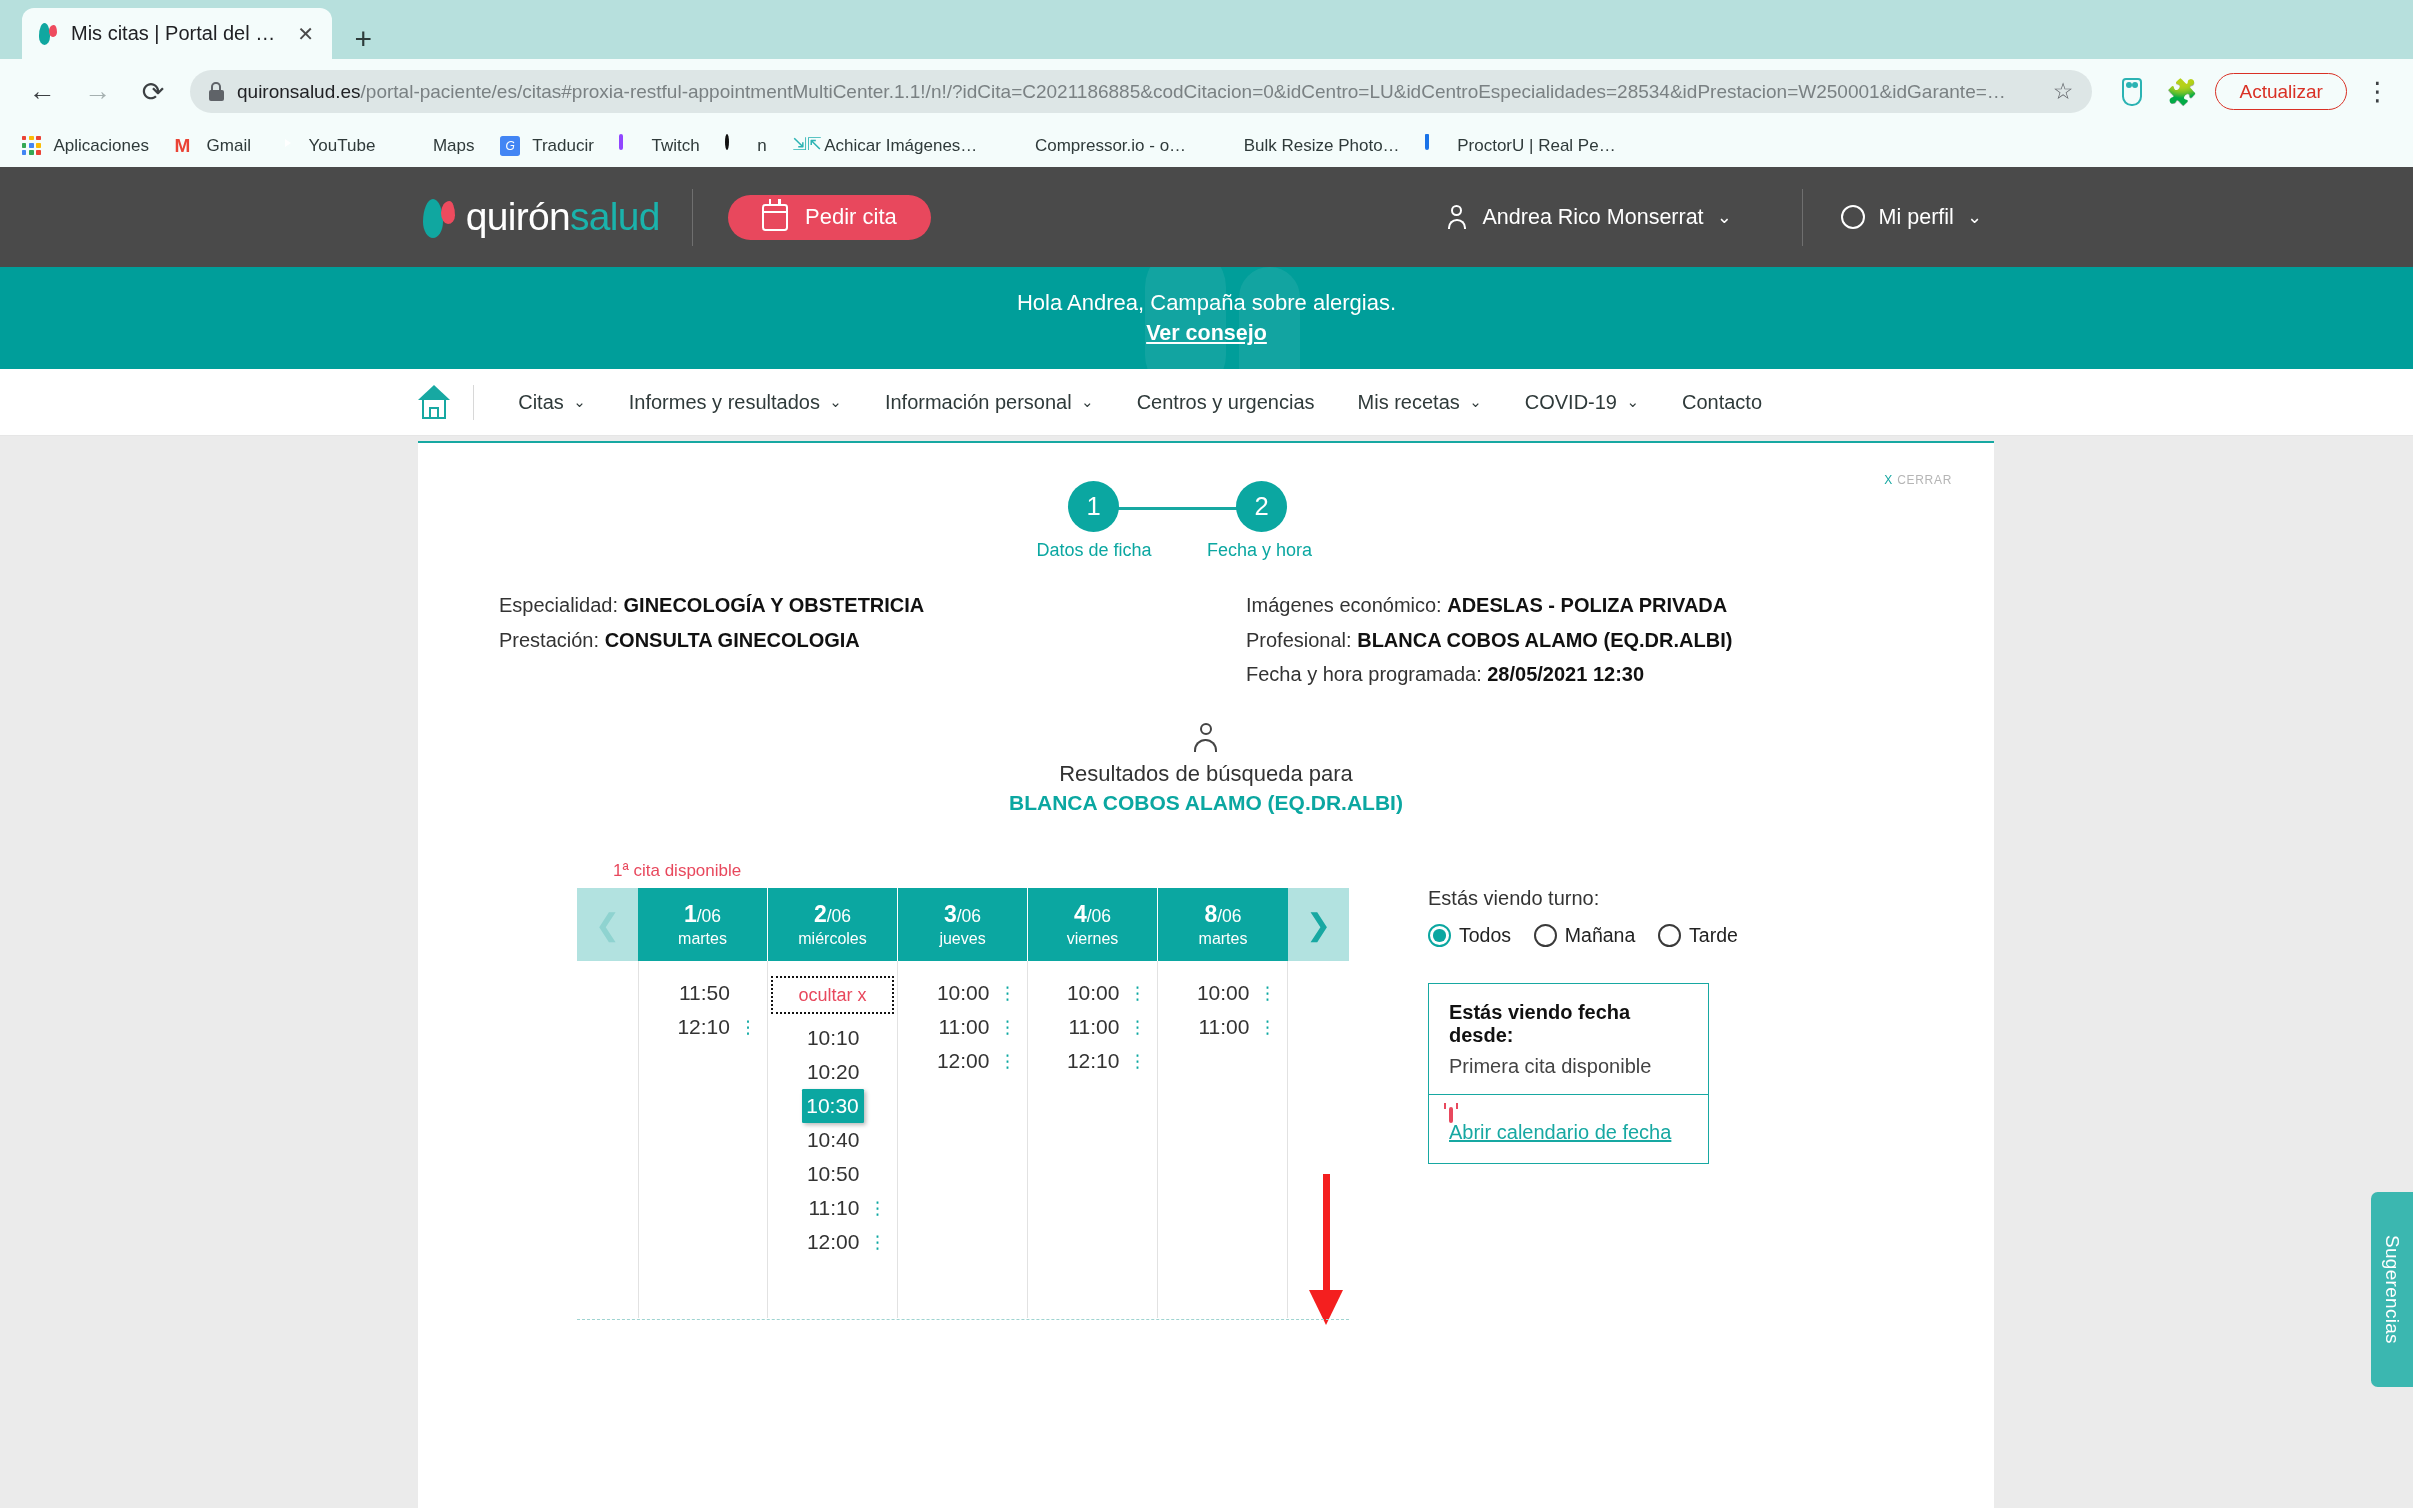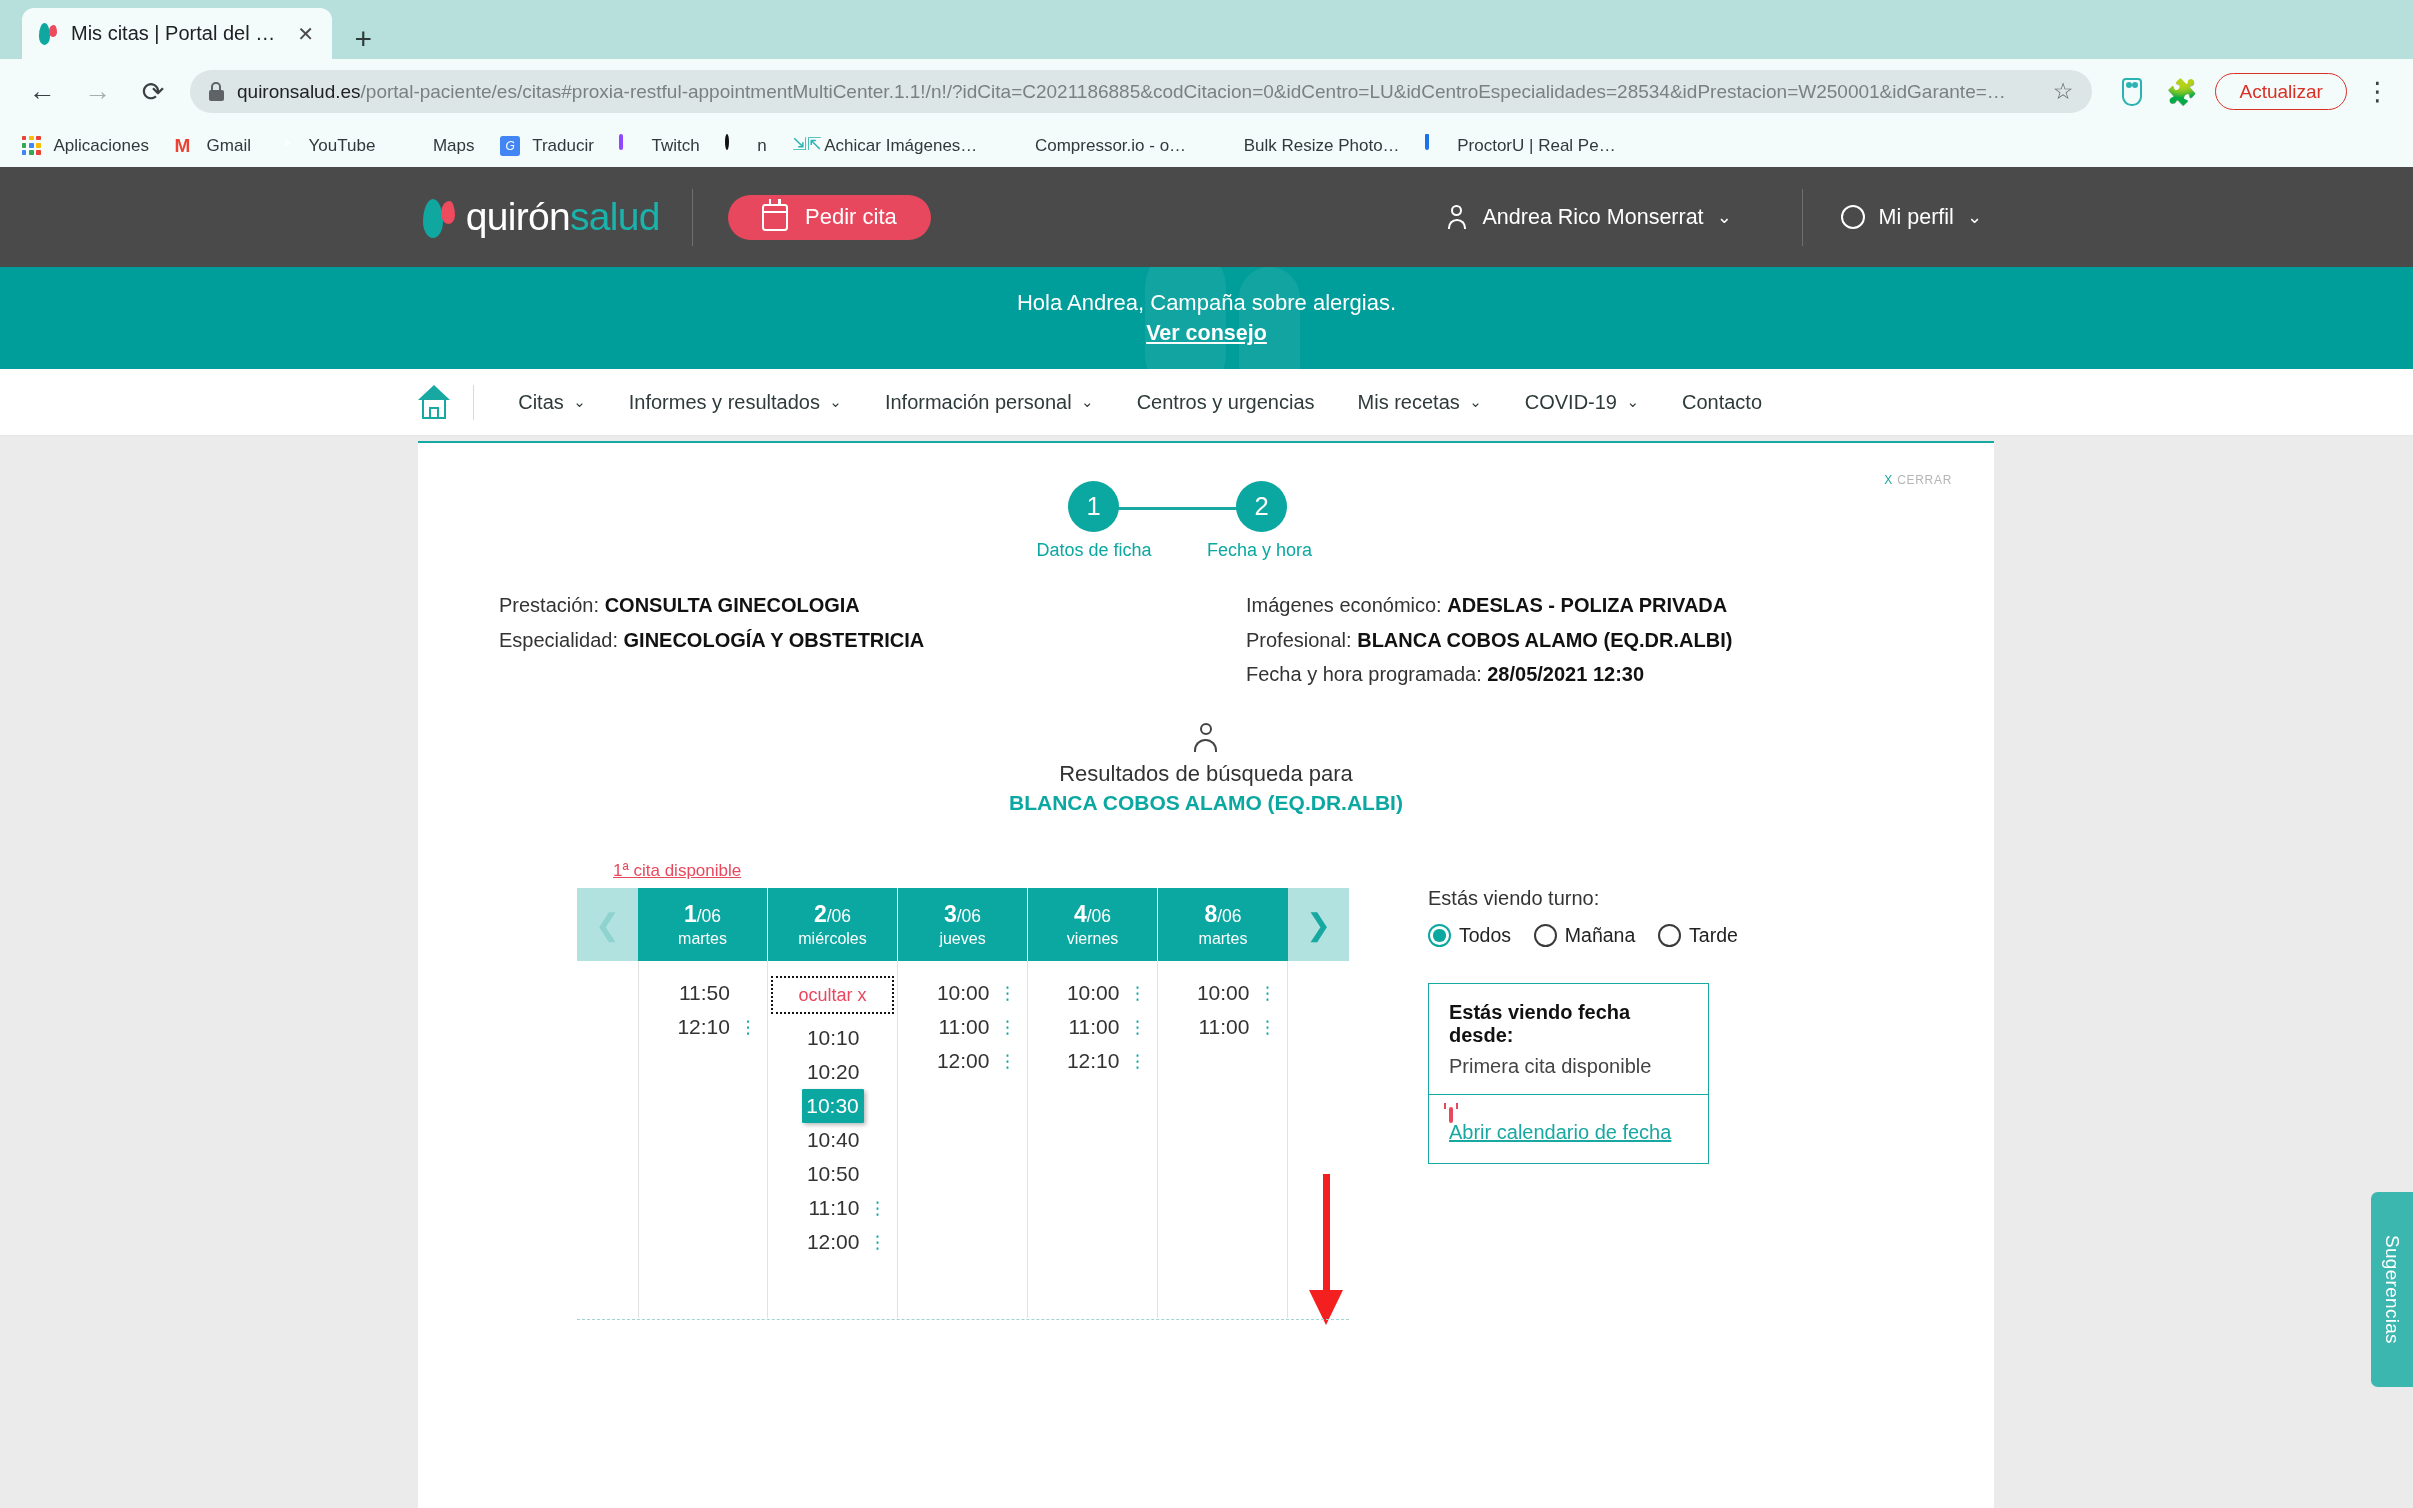--- a/index.html
+++ b/index.html
@@ -197,21 +197,21 @@
   .res-sub { font-size: 21px; color:#0ba7a1; font-weight:700; margin-top: 4px; }
 
   
   .red-arrow { position:absolute; left: 899px; top: 731px; width: 19px; height: 155px; }
   .red-arrow .shaft { position:absolute; left:6px; top:0; width:6.7px; height:121px; background:#f41f1f; }
   .red-arrow .head { position:absolute; left:-8px; top:116px; width:0; height:0;
     border-left:17.5px solid transparent; border-right:17.5px solid transparent; border-top:35px solid #f41f1f; }
 
   
   .slots-area { position:absolute; left: 159px; top: 418px; width: 772px; }
-  .first-avail { font-size: 17px; color:#e8485d; margin-bottom: 6.7px; margin-left: 36px; text-decoration: underline; }
+  .first-avail { font-size: 17px; color:#e8485d; margin-bottom: 6.7px; margin-left: 36px; }
   .slot-table { display:flex; }
   .arrow-cell {
     width: 61px; background:#b2e2e0; display:flex; align-items:center;
     justify-content:center; font-size: 30px; color:#17a8a2; cursor:pointer;
     height: 73px; font-weight:300;
   }
   .arrow-cell.left { color: #8fd3d0; }
   .day-cols { display:flex; flex: 1; }
   .day-col { flex: 1; }
   .day-head {
@@ -464,22 +464,22 @@
           <div class="step-label">Datos de ficha</div>
         </div>
         <div class="step s2">
           <div class="step-circle">2</div>
           <div class="step-label">Fecha y hora</div>
         </div>
       </div>
 
       <div class="details">
         <div class="det-col">
+          <div class="det-line"><span>Especialidad:</span> <b>GINECOLOGÍA Y OBSTETRICIA</b></div>
           <div class="det-line"><span>Prestación:</span> <b>CONSULTA GINECOLOGIA</b></div>
-          <div class="det-line"><span>Especialidad:</span> <b>GINECOLOGÍA Y OBSTETRICIA</b></div>
         </div>
         <div class="det-col right">
           <div class="det-line"><span>Imágenes económico:</span> <b>ADESLAS - POLIZA PRIVADA</b></div>
           <div class="det-line"><span>Profesional:</span> <b>BLANCA COBOS ALAMO (EQ.DR.ALBI)</b></div>
           <div class="det-line"><span>Fecha y hora programada:</span> <b>28/05/2021 12:30</b></div>
         </div>
       </div>
 
       <div class="results">
         <div class="res-person">

